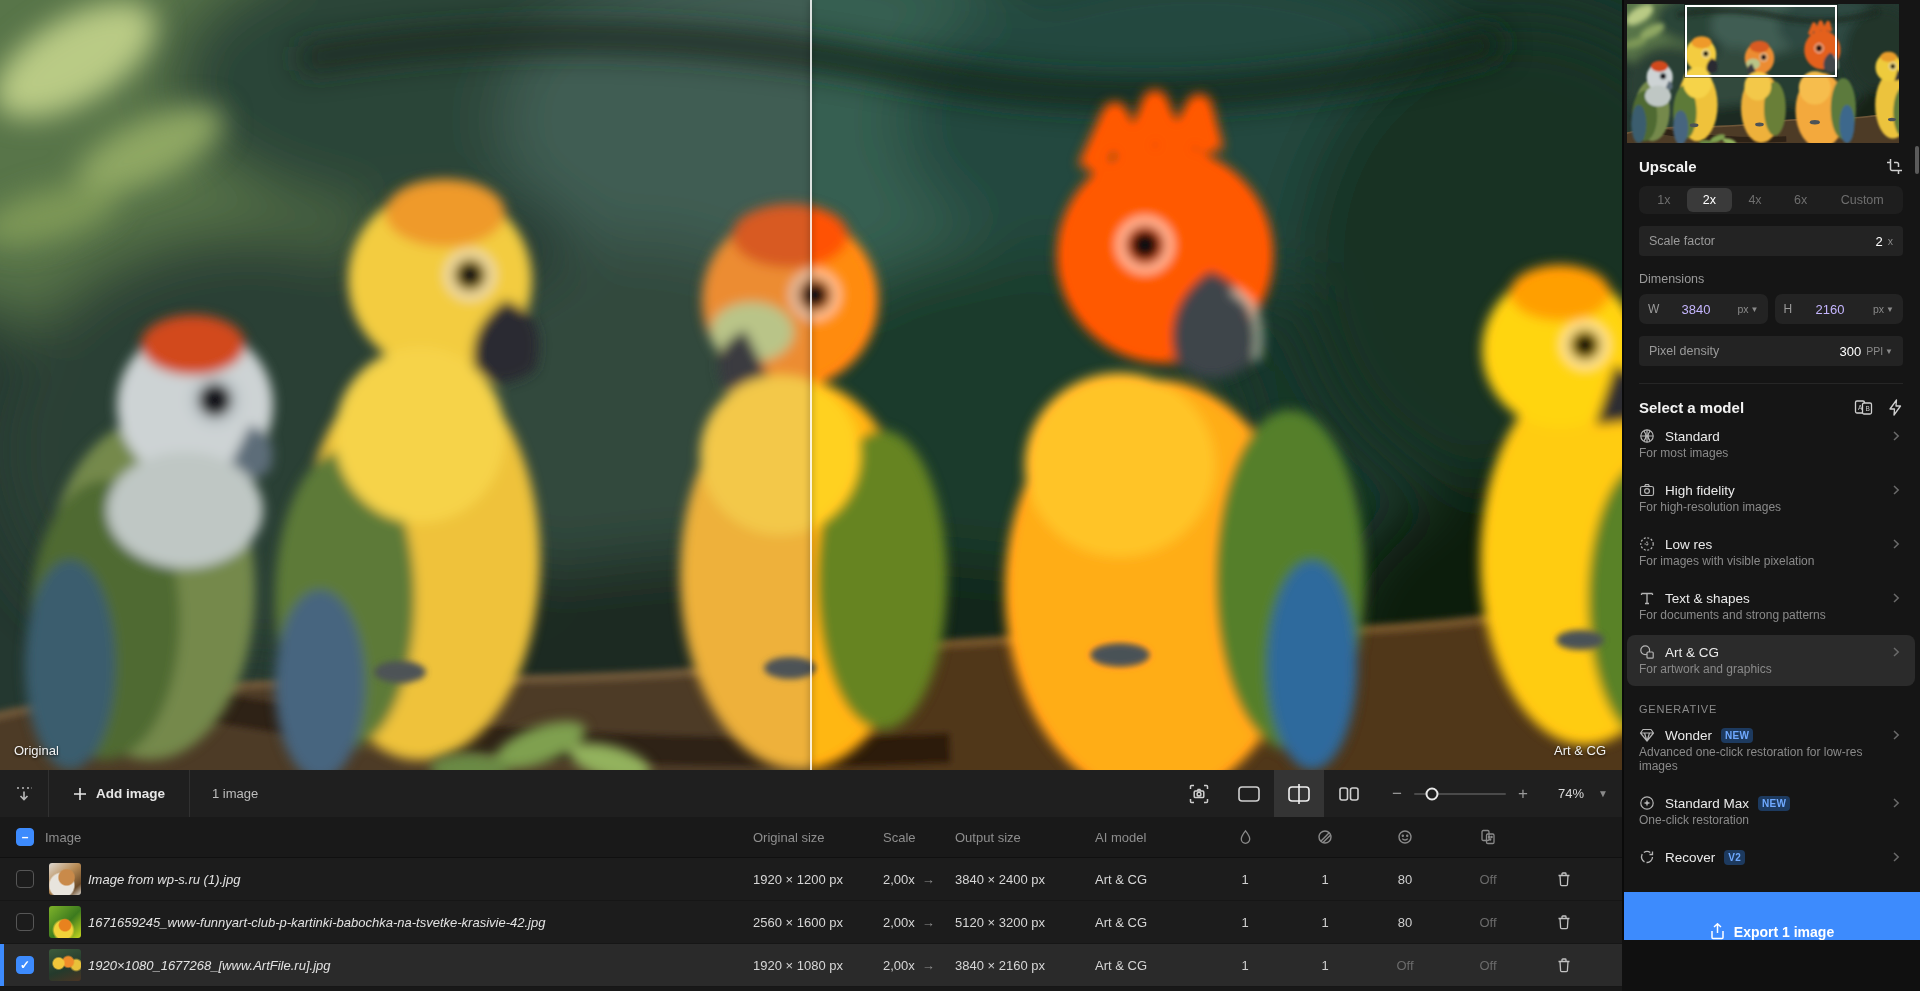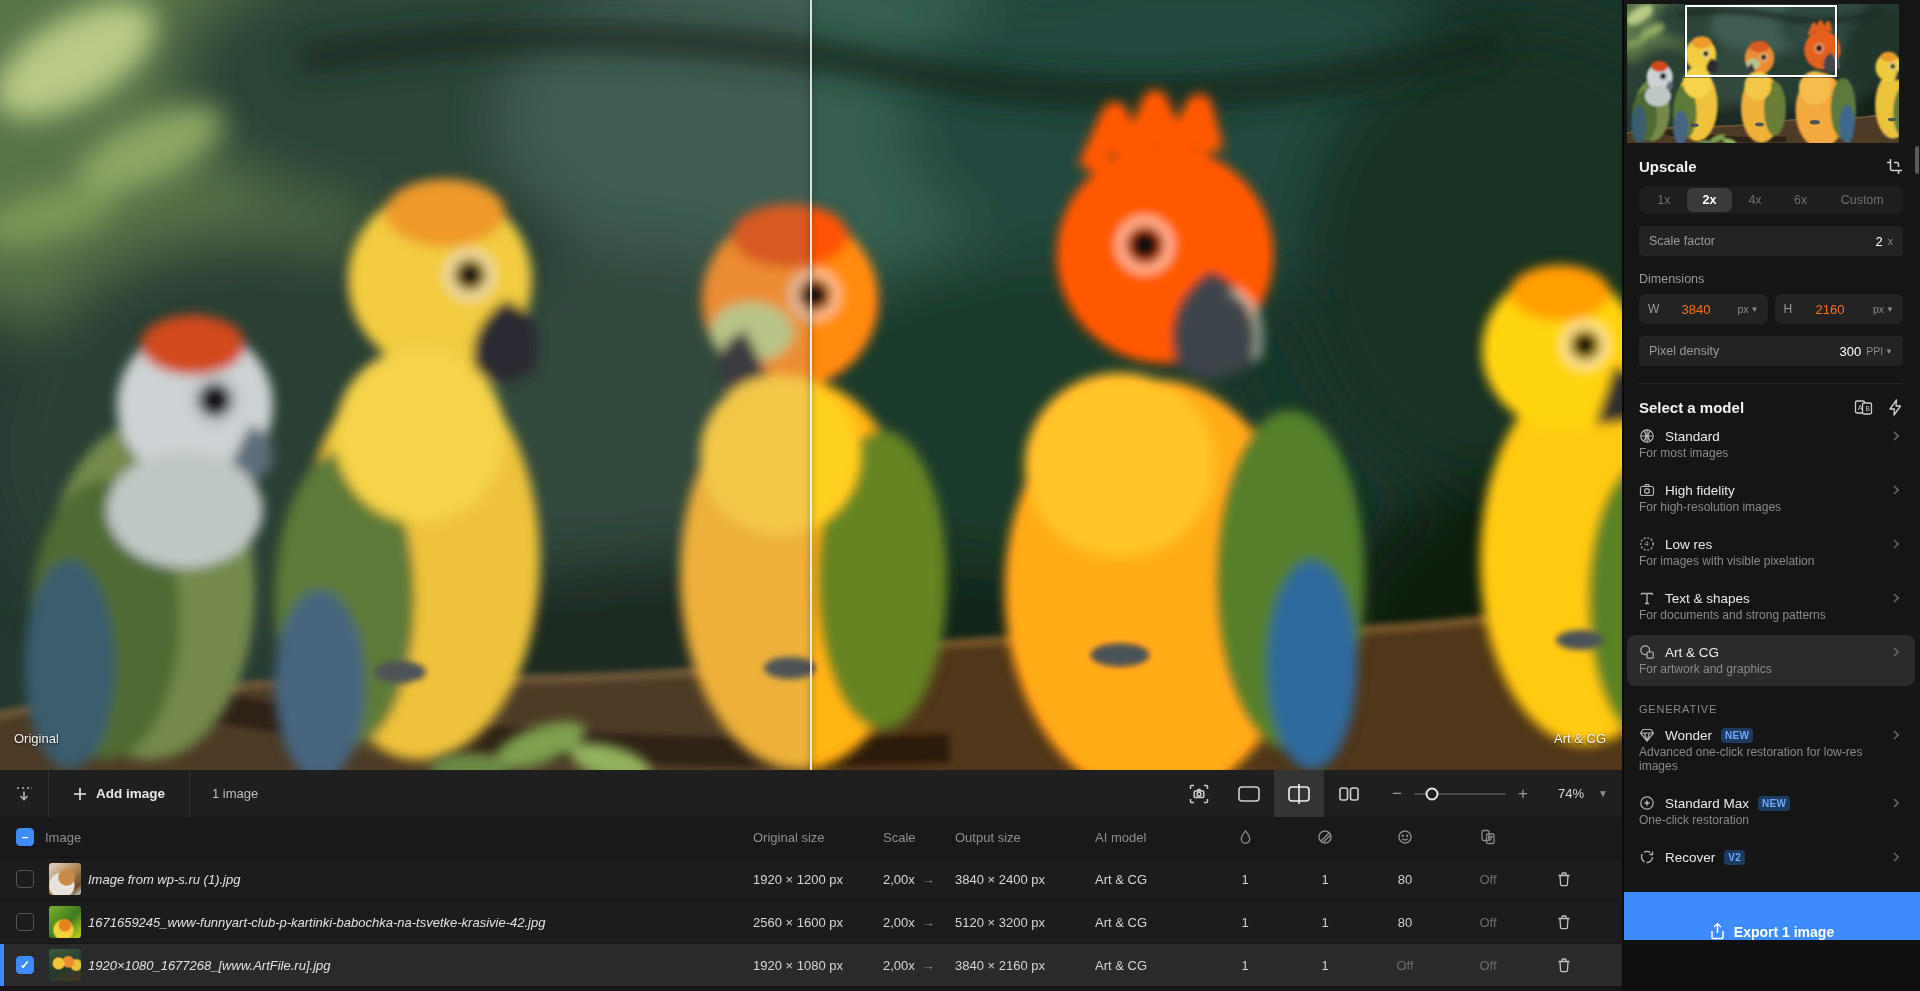--- a/index.html
+++ b/index.html
@@ -7,21 +7,21 @@
               font-family:"Liberation Sans", sans-serif; }
   .app { position:relative; width:1920px; height:991px; background:#101010; color:#ddd; }
 
   
   .canvas { position:absolute; left:0; top:0; width:1622px; height:770px; background:#0b0f0c; overflow:hidden; }
   .canvas svg { display:block; }
   .enhanced-overlay { position:absolute; inset:0; clip-path:inset(0 0 0 811px);
                       filter:saturate(1.28) contrast(1.07) brightness(1.02); }
   .split-line { position:absolute; left:810px; top:0; bottom:0; width:2px;
                 background:rgba(255,255,255,.82); box-shadow:0 0 6px rgba(0,0,0,.5); cursor:ew-resize; }
-  .canvas-label { position:absolute; bottom:24px; font-size:13px; color:#f2f2f2;
+  .canvas-label { position:absolute; bottom:12px; font-size:13px; color:#f2f2f2;
                   text-shadow:0 1px 3px rgba(0,0,0,.8); }
   .canvas-label.left { left:14px; }
   .canvas-label.right { right:16px; }
 
   
   .bottom { position:absolute; left:0; top:770px; width:1622px; height:221px; background:#181818; }
   .toolbar { position:relative; height:47px; background:#1f1f1f; display:flex; align-items:stretch; }
   .tb-left { display:flex; align-items:center; }
   .tb-divider { width:1px; background:#313131; height:100%; }
   .icon-btn { display:flex; align-items:center; justify-content:center; color:#b9b9b9; cursor:pointer; }
@@ -84,30 +84,30 @@
   .side-scrollthumb { position:absolute; right:1px; top:146px; width:4px; height:28px; background:#5a5a5a; border-radius:2px; }
   .side-content { position:absolute; left:0; top:143px; right:0; bottom:48px; padding:0 17px 0 15px; overflow:hidden; }
 
   .sec-title-row { display:flex; align-items:center; margin-top:15px; }
   .sec-title { font-size:15px; font-weight:700; color:#f2f2f2; }
   .sec-title-row .spacer { flex:1; }
   .scale-tabs { margin-top:11px; height:28px; background:#1e1e1e; border-radius:7px; display:flex; padding:2px; }
   .scale-tab { flex:1; display:flex; align-items:center; justify-content:center; font-size:12.5px;
                color:#6e6e6e; border-radius:6px; cursor:pointer; }
   .scale-tab.wide { flex:1.7; }
-  .scale-tab.active { background:#3a3a3a; color:#fff; font-weight:700; }
+  .scale-tab.active { background:#3a3a3a; color:#fff; font-weight:400; }
   .field-row { margin-top:12px; height:30px; background:#232323; border-radius:4px; display:flex;
                align-items:center; padding:0 10px; font-size:12.5px; color:#9a9a9a; cursor:pointer; }
   .field-row .fval { margin-left:auto; color:#fff; font-size:13px; }
   .funit { color:#8a8a8a; font-size:10.5px; margin-left:5px; }
   .sub-label { margin-top:16px; font-size:12.5px; color:#9a9a9a; }
   .dim-row { margin-top:8px; display:flex; gap:7px; }
   .dim-box { flex:1; height:30px; background:#232323; border-radius:7px; display:flex; align-items:center;
              padding:0 9px; font-size:12px; color:#9a9a9a; cursor:text; }
-  .dim-box .dval { margin:0 auto; color:#f97316; font-size:13px; }
+  .dim-box .dval { margin:0 auto; color:#c4b5fd; font-size:13px; }
   .caret { color:#8a8a8a; font-size:8px; margin-left:2px; }
   .side-divider { margin-top:17px; border-top:1px solid #262626; }
 
   .model-header { display:flex; align-items:center; margin-top:15px; gap:15px; }
   .model-header .sec-title { flex:1; }
   .model-item { display:flex; flex-wrap:wrap; align-items:center; padding:9px 12px 10px;
                 margin:3px -12px 0; border-radius:8px; cursor:pointer; }
   .model-item.selected { background:#2b2b2b; }
   .m-icon { width:16px; color:#b5b5b5; display:flex; }
   .m-name { margin-left:10px; font-size:13.5px; font-weight:400; color:#eaeaea; }

